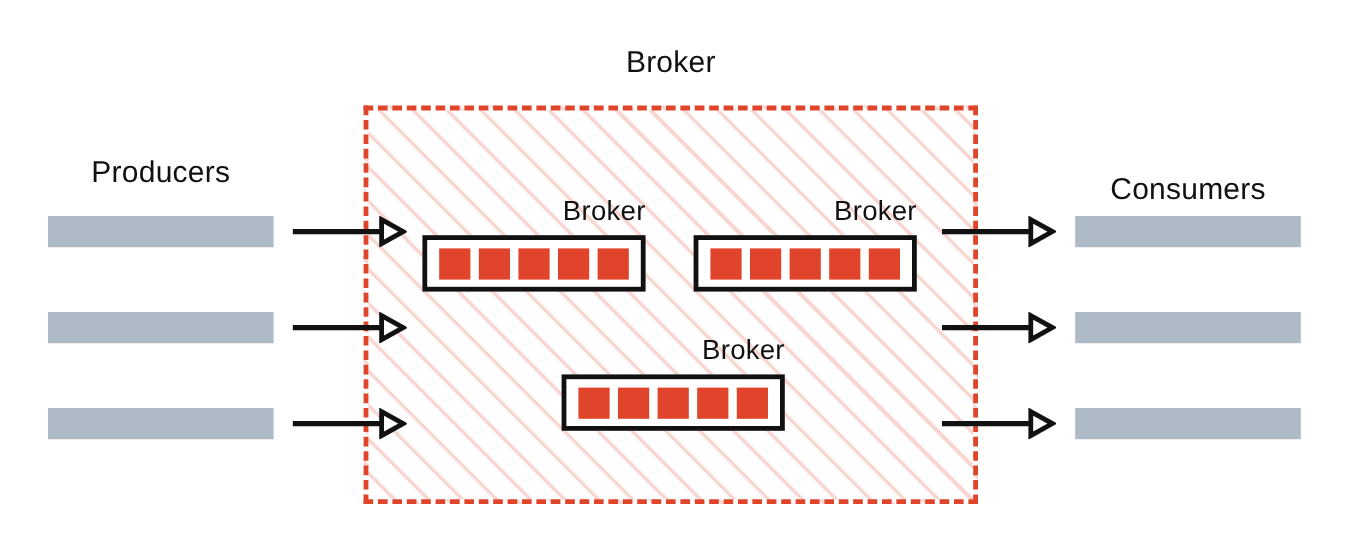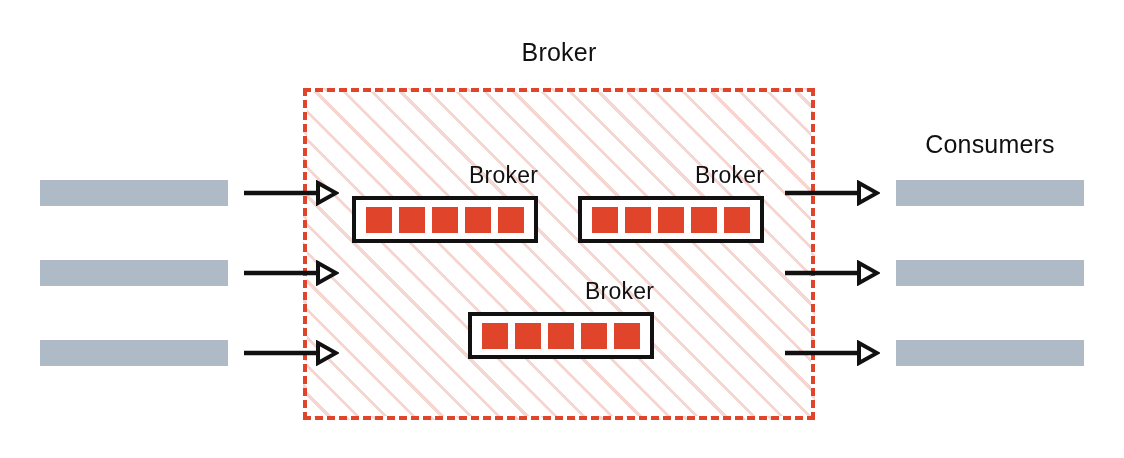--- a/index.html
+++ b/index.html
@@ -91,22 +91,23 @@
 </style>
 </head>
 <body>
 
 <div id="stage">
 
   <div id="cluster-box"></div>
 
   <div class="label section-title" style="left:303px; top:38px; width:512px;">Broker</div>
 
+  <div class="label section-title" style="left:40px; top:130px; width:188px;">Producers</div>
 
-  <div class="label section-title" style="left:896px; top:130px; width:188px;">Consumers</div>
+  <div class="label section-title" style="left:896px; top:144px; width:188px;">Consumers</div>
 
   <div class="io-bar" style="left:40px; top:180px;"></div>
   <div class="io-bar" style="left:40px; top:260px;"></div>
   <div class="io-bar" style="left:40px; top:340px;"></div>
 
   <div class="io-bar" style="left:896px; top:180px;"></div>
   <div class="io-bar" style="left:896px; top:260px;"></div>
   <div class="io-bar" style="left:896px; top:340px;"></div>
 
   <svg class="arrow" style="left:244px; top:180px; width:95px; height:26px;" viewBox="0 0 95 26">

